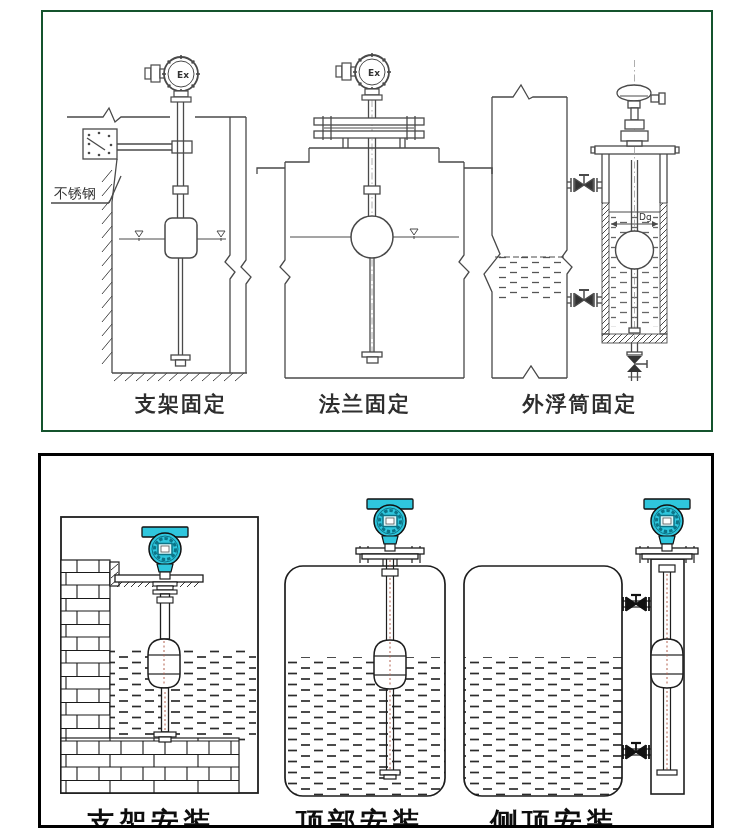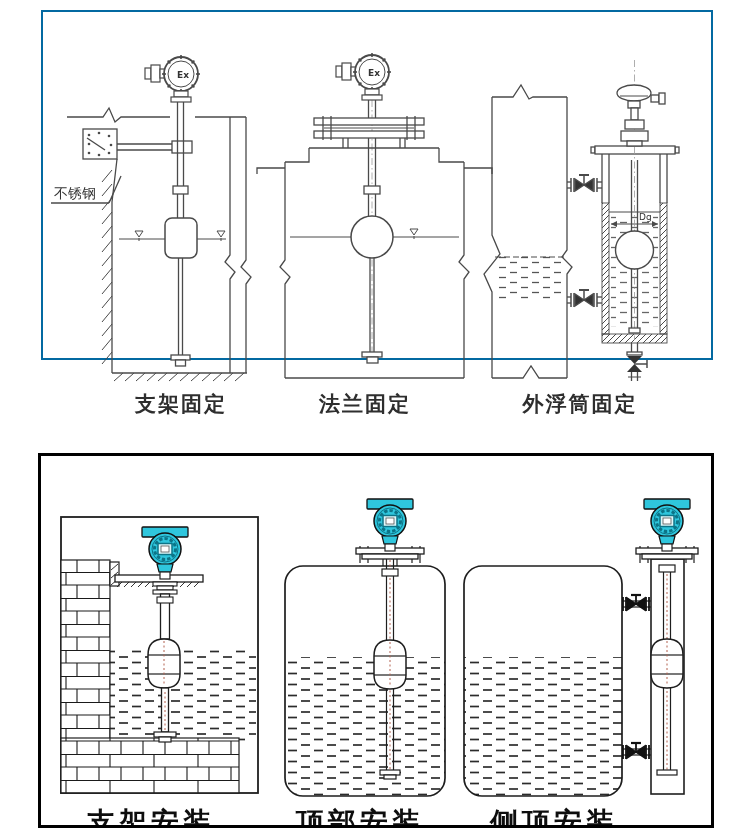--- a/index.html
+++ b/index.html
@@ -1,18 +1,18 @@
 <!DOCTYPE html>
 <html><head>
 <meta charset="utf-8">
 <style>
   html,body{margin:0;padding:0;background:#ffffff;}
   body{width:750px;height:840px;position:relative;font-family:"DejaVu Sans",sans-serif;}
   .panel{position:absolute;background:#fff;box-sizing:border-box;}
-  #panel-top{left:41px;top:10px;width:672px;height:350px;border:2px solid #0369a1;}
+  #panel-top{left:41px;top:10px;width:672px;height:422px;border:2px solid #14532d;}
   #panel-bottom{left:38px;top:453px;width:676px;height:375px;border:3px solid #000;}
   svg{display:block;}
   .cap-top{font-size:21px;font-weight:600;letter-spacing:2px;fill:#2e2e2e;}
   .cap-bottom{font-size:28px;font-weight:bold;letter-spacing:4px;fill:#0d0d0d;}
   .lbl{font-size:14px;fill:#333;}
   .lbl-small{font-size:9px;fill:#333;font-weight:bold;}
   .lbl-dg{font-size:9px;fill:#333;}
 </style>
 </head>
 <body>

